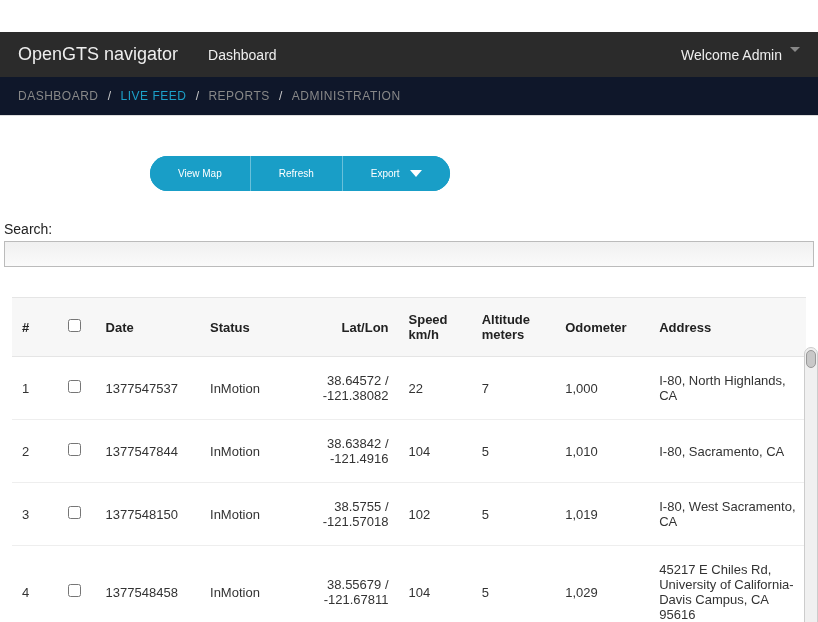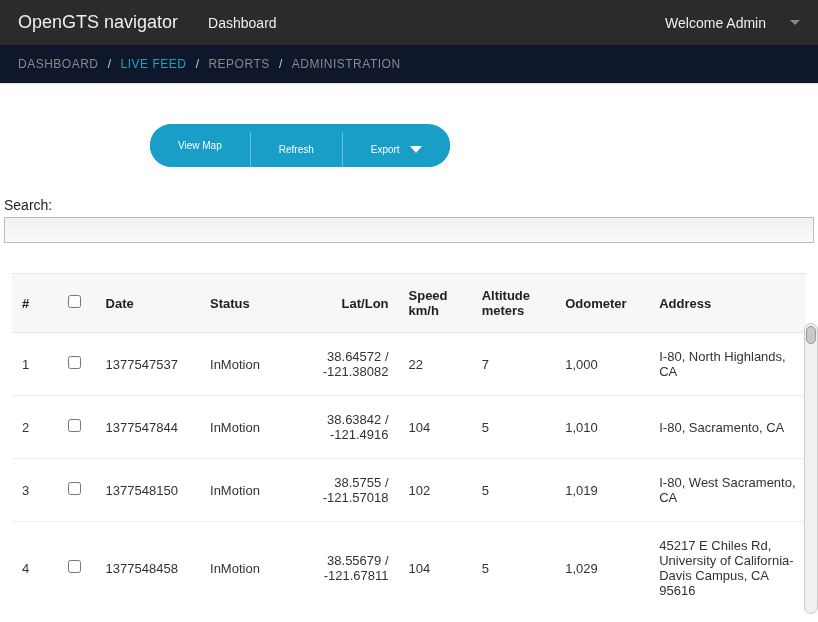--- a/index.html
+++ b/index.html
@@ -1,35 +1,35 @@
 <!DOCTYPE html>
 <html><head>
 <meta charset="utf-8">
 <style>
 * { margin: 0; padding: 0; box-sizing: border-box; }
 body { font-family: Arial, Helvetica, sans-serif; font-size: 13px; color: #333; background: #fff; width: 818px; }
 
-.topbar { background: #2b2b2b; height: 45px; display: flex; align-items: center; padding: 0 18px; justify-content: space-between; }
+.topbar { background: #2b2b2b; height: 45px; display: flex; align-items: center; padding: 0 18px; justify-content: space-between; margin-top: 32px; }
 .topbar-left { display: flex; align-items: center; gap: 30px; }
 .brand { color: #eee; font-size: 18px; font-weight: 400; }
 .top-link { color: #eee; font-size: 14px; text-decoration: none; }
-.topbar-right { display: flex; align-items: center; gap: 24px; color: #eee; font-size: 14px; }
+.topbar-right { display: flex; align-items: flex-start; gap: 8px; color: #eee; font-size: 14px; }
 .dropdown-caret { width: 0; height: 0; border-left: 5px solid transparent; border-right: 5px solid transparent; border-top: 5px solid #888; }
 
 .breadcrumb-bar { background: #0f172a; border-bottom: 1px solid #ddd; padding: 12px 18px; font-size: 12px; color: #999; }
 .breadcrumb-item { color: #888; text-decoration: none; letter-spacing: 0.5px; }
 .breadcrumb-item.active { color: #1ca0c8; }
 .breadcrumb-sep { color: #ccc; margin: 0 6px; }
 
 .content { padding: 0 0 20px 0; }
 
 .action-row { display: flex; justify-content: flex-start; padding: 40px 0 30px 150px; }
 .pill-group { display: flex; background: #199ec7; border-radius: 22px; overflow: hidden; }
 .pill-btn { background: #199ec7; color: #fff; border: none; padding: 12px 28px; font-size: 10px; cursor: pointer; display: flex; align-items: center; gap: 10px; }
-.pill-btn + .pill-btn { border-left: 1px solid rgba(255,255,255,0.35); margin-top: 8px; }
+.pill-btn + .pill-btn { border-left: 1px solid rgba(255,255,255,0.35); }
 .export-caret { width: 0; height: 0; border-left: 6px solid transparent; border-right: 6px solid transparent; border-top: 7px solid #fff; }
 
 .search-section { padding: 0 4px; }
 .search-label { font-size: 14px; color: #222; display: block; margin-bottom: 4px; padding-left: 0px; }
 .search-input { width: 100%; border: 1px solid #bbb; background: linear-gradient(#f0f0f0,#fafafa); padding: 6px 8px; font-size: 13px; height: 26px; }
 
 .table-wrap { position: relative; margin-top: 30px; padding: 0 12px; }
 table { width: 100%; border-collapse: collapse; }
 thead th { background: #f7f7f7; border-top: 1px solid #e5e5e5; border-bottom: 1px solid #e5e5e5; text-align: left; padding: 14px 10px; font-weight: bold; font-size: 13px; color: #222; vertical-align: middle; }
 thead th .sub { display: block; font-weight: bold; }

